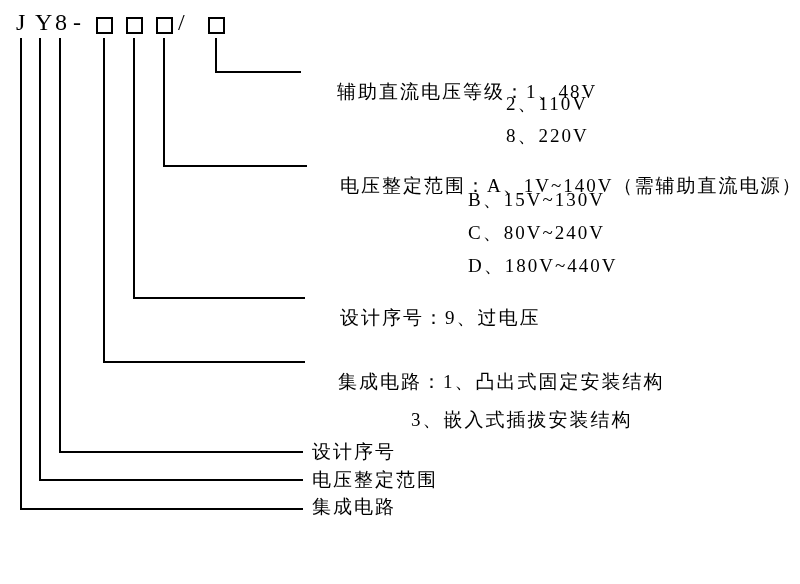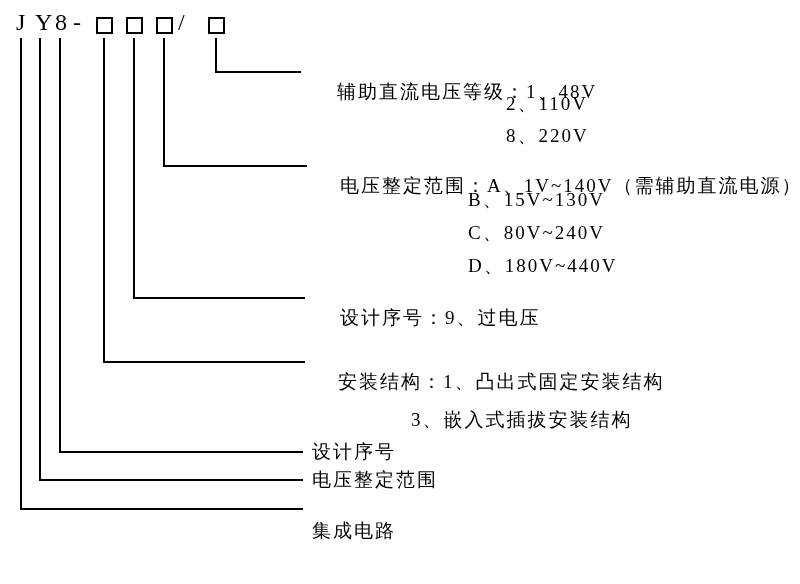--- a/index.html
+++ b/index.html
@@ -96,21 +96,21 @@
   </div>
   <div class="txt" style="left:468px; top:190px">B、15V~130V</div>
   <div class="txt" style="left:468px; top:223px">C、80V~240V</div>
   <div class="txt" style="left:468px; top:256px">D、180V~440V</div>
 
   <div class="txt" style="left:313px; top:288px">
     <span>设计序号：</span><span>9、过电压</span>
   </div>
 
   <div class="txt" style="left:311px; top:352px">
-    <span>安装结构：</span><span>1、凸出式固定安装结构</span>
+    <span>集成电路：</span><span>1、凸出式固定安装结构</span>
   </div>
   <div class="txt" style="left:411px; top:410px">3、嵌入式插拔安装结构</div>
 
   <div class="txt" style="left:312px; top:442px">设计序号</div>
   <div class="txt" style="left:312px; top:470px">电压整定范围</div>
-  <div class="txt" style="left:312px; top:521px">集成电路</div>
+  <div class="txt" style="left:312px; top:497px">集成电路</div>
 
 </div>
 
 </body></html>

